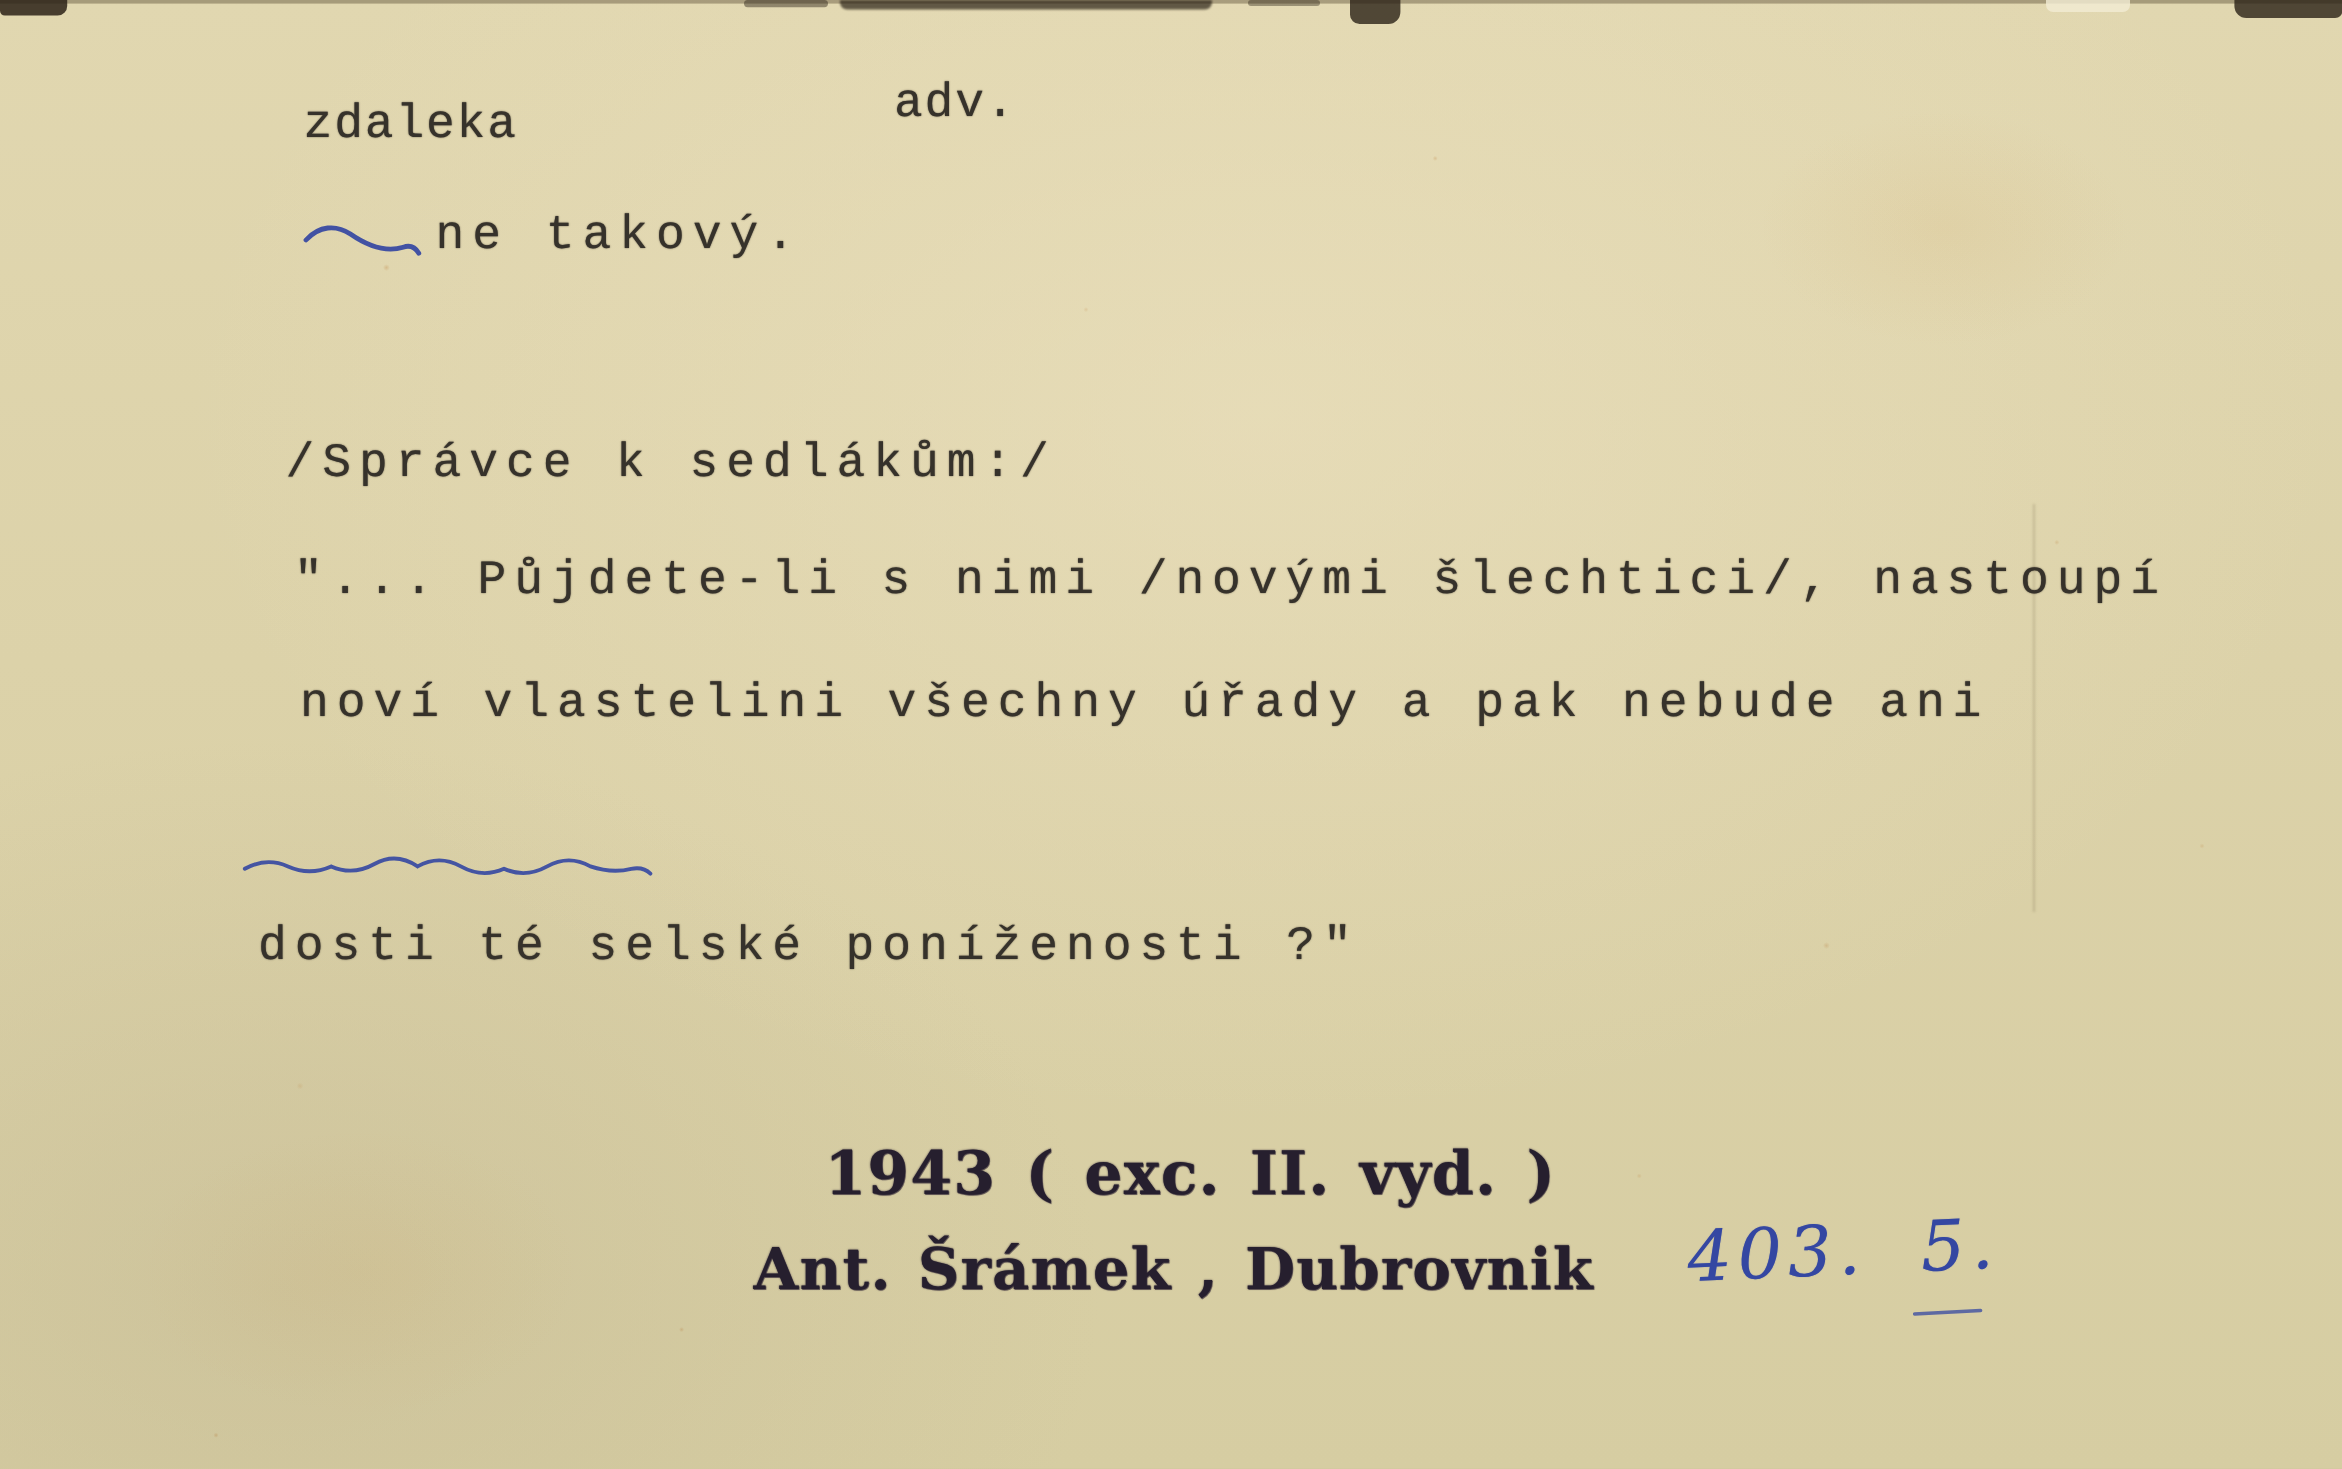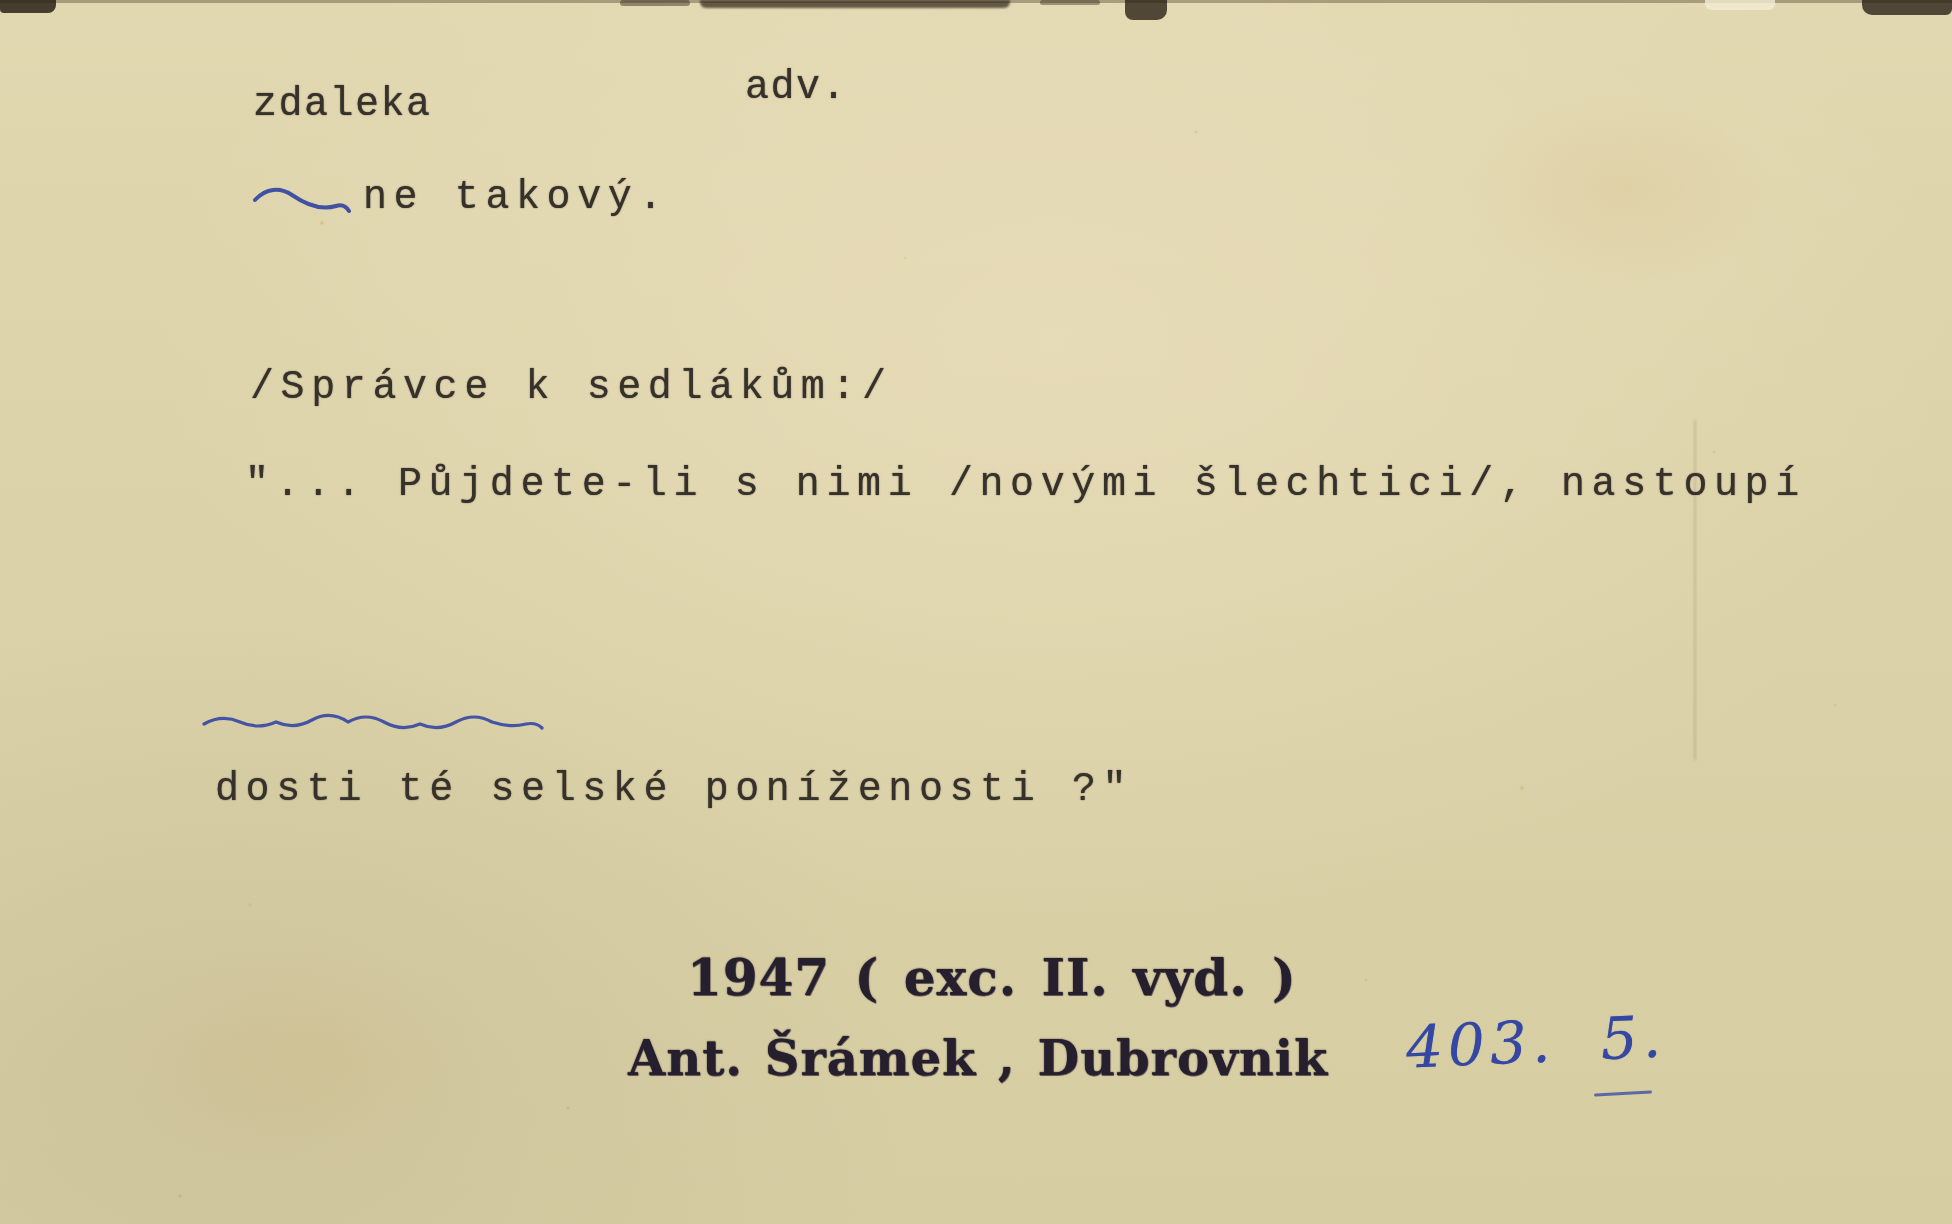--- a/index.html
+++ b/index.html
@@ -78,29 +78,30 @@
   <div class="crease"></div>
 
   <div class="tw" style="left:253px;top:82px;letter-spacing:1.5px;">zdaleka</div>
   <div class="tw" style="left:745px;top:65px;letter-spacing:1.5px;">adv.</div>
 
   <svg class="mark" style="left:250px;top:180px;" width="108" height="38" viewBox="0 0 108 38">
     <path d="M5 20 C 16 8, 30 7, 42 15 C 55 24, 70 31, 86 26 C 92 24, 96 26, 99 31" fill="none" stroke="#3447a2" stroke-width="4" stroke-linecap="round" opacity="0.92"></path>
   </svg>
   <div class="tw" style="left:363px;top:175px;text-align:center;">ne takový.</div>
 
-  <div class="tw" style="left:250px;top:365px;">/Správce k sedlákům:/</div>
+  <div class="tw" style="left:238px;top:365px;">/Správce k sedlákům:/</div>
 
   <div class="tw" style="left:245px;top:462px;">"... Půjdete-li s nimi /novými šlechtici/, nastoupí</div>
+  <div class="tw" style="left:250px;top:565px;">noví vlastelini všechny úřady a pak nebude ani</div>
 
   <svg class="mark" style="left:200px;top:710px;" width="352" height="30" viewBox="0 0 352 30">
     <path d="M4 14 Q 22 4, 40 12 T 76 12 Q 94 20, 112 10 T 148 12 Q 166 2, 184 12 T 220 14 Q 238 22, 256 12 T 292 12 Q 310 18, 326 14 Q 336 12, 342 18" fill="none" stroke="#3447a2" stroke-width="3.2" stroke-linecap="round" opacity="0.9"></path>
   </svg>
 
   <div class="tw" style="left:215px;top:767px;">dosti té selské poníženosti ?"</div>
 
-  <div class="stamp" style="left:687px;top:948px;font-size:50px;letter-spacing:1px;word-spacing:6px;">1947 ( exc. II. vyd. )</div>
+  <div class="stamp" style="left:687px;top:948px;font-size:50px;letter-spacing:1px;word-spacing:6px;">1943 ( exc. II. vyd. )</div>
   <div class="stamp" style="left:628px;top:1030px;font-size:48px;letter-spacing:1px;word-spacing:4px;">Ant. Šrámek , Dubrovnik</div>
 
   <div class="hand" style="left:1406px;top:1008px;font-size:58px;letter-spacing:5px;word-spacing:22px;transform:rotate(-2.5deg);">403. 5.</div>
   <div class="flourish"></div>
 
 </div>
 
 </body></html>

